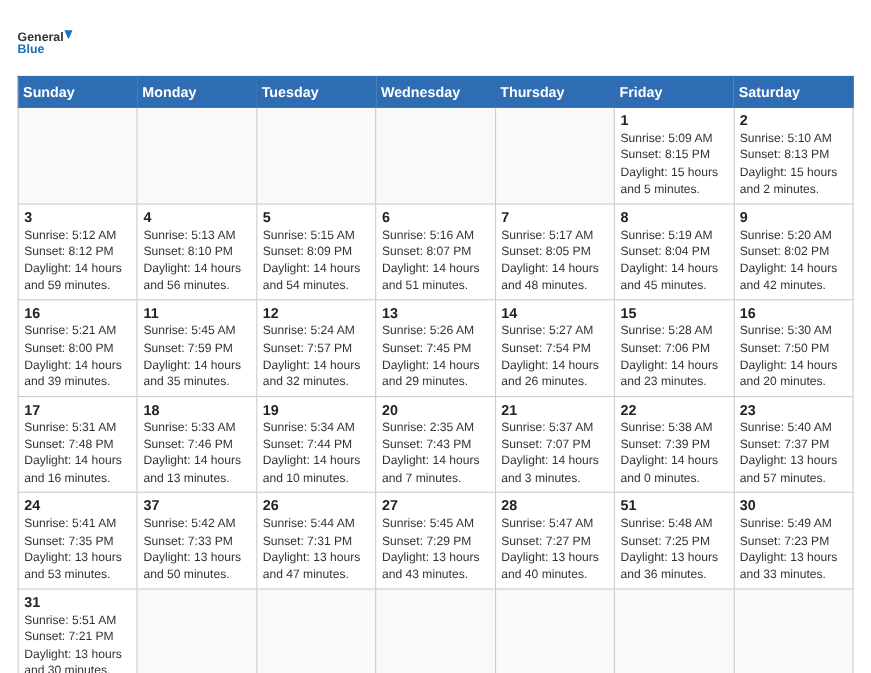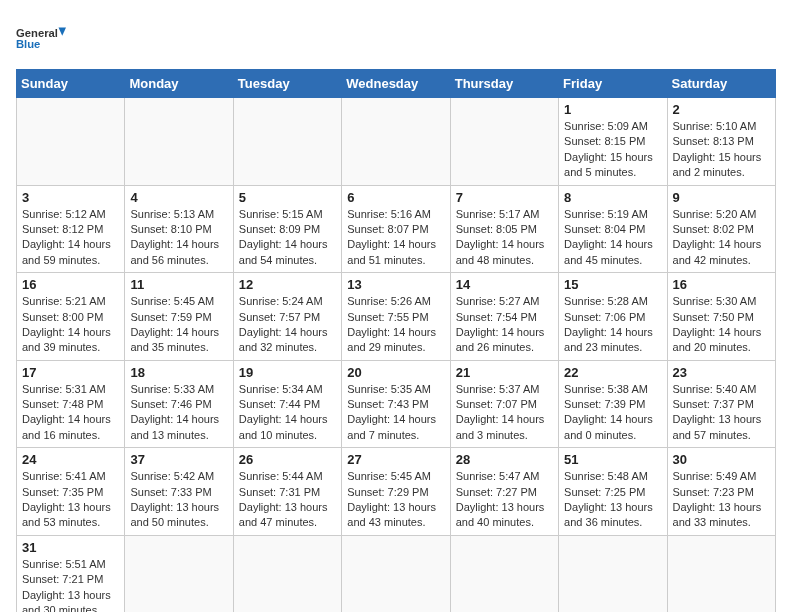--- a/index.html
+++ b/index.html
@@ -181,21 +181,21 @@
         </td>
         <td>
           <span class="day-num">12</span>
           <div class="day-info">Sunrise: 5:24 AM
 Sunset: 7:57 PM
 Daylight: 14 hours and 32 minutes.</div>
         </td>
         <td>
           <span class="day-num">13</span>
           <div class="day-info">Sunrise: 5:26 AM
-Sunset: 7:55 PM
+Sunset: 7:45 PM
 Daylight: 14 hours and 29 minutes.</div>
         </td>
         <td>
           <span class="day-num">14</span>
           <div class="day-info">Sunrise: 5:27 AM
 Sunset: 7:54 PM
 Daylight: 14 hours and 26 minutes.</div>
         </td>
         <td>
           <span class="day-num">15</span>
@@ -224,21 +224,21 @@
 Daylight: 14 hours and 13 minutes.</div>
         </td>
         <td>
           <span class="day-num">19</span>
           <div class="day-info">Sunrise: 5:34 AM
 Sunset: 7:44 PM
 Daylight: 14 hours and 10 minutes.</div>
         </td>
         <td>
           <span class="day-num">20</span>
-          <div class="day-info">Sunrise: 5:35 AM
+          <div class="day-info">Sunrise: 2:35 AM
 Sunset: 7:43 PM
 Daylight: 14 hours and 7 minutes.</div>
         </td>
         <td>
           <span class="day-num">21</span>
           <div class="day-info">Sunrise: 5:37 AM
 Sunset: 7:07 PM
 Daylight: 14 hours and 3 minutes.</div>
         </td>
         <td>

